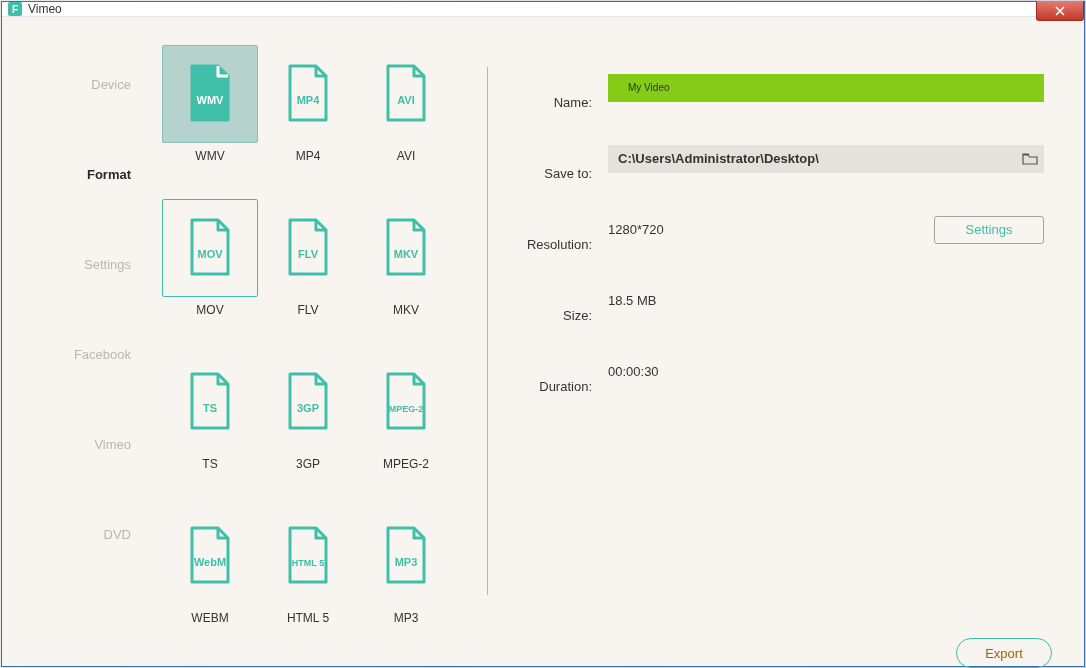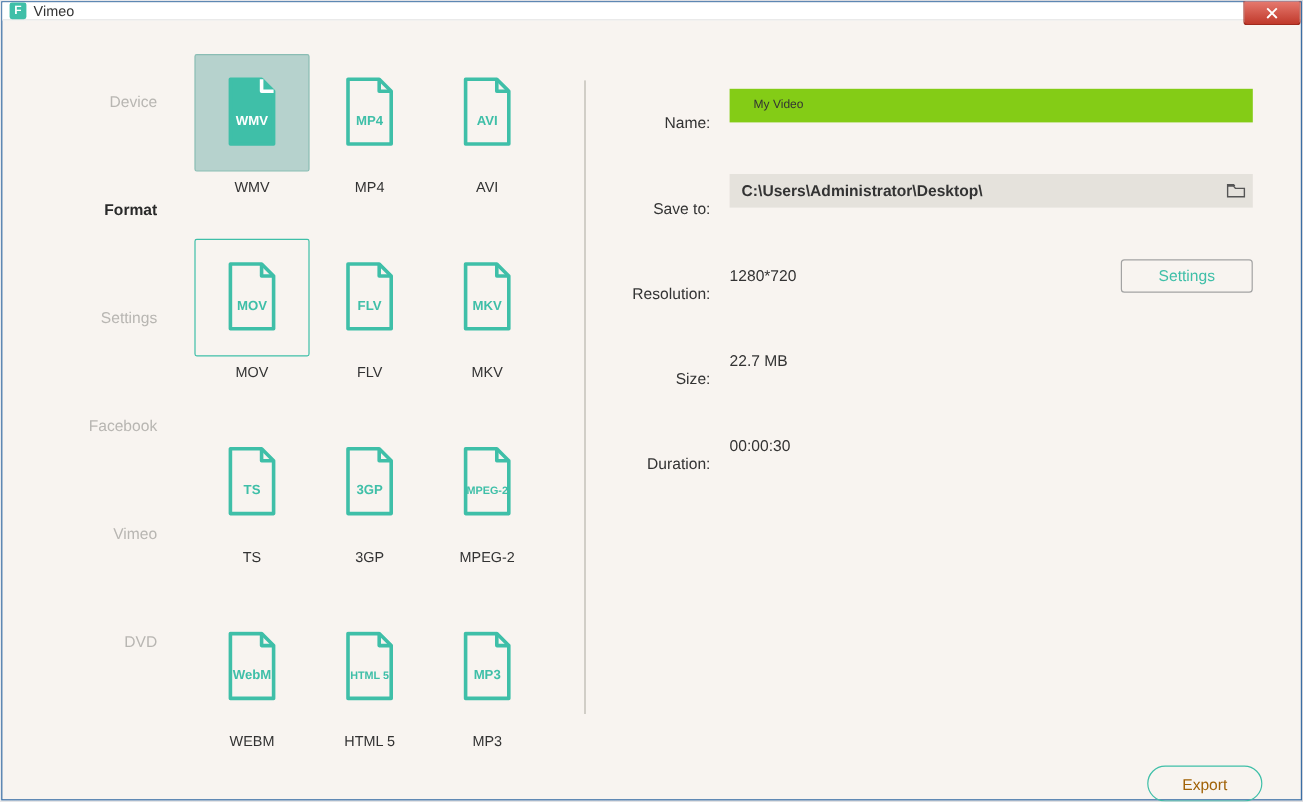--- a/index.html
+++ b/index.html
@@ -376,21 +376,21 @@
         </div>
 
         <div class="row">
           <div class="row-label">Resolution:</div>
           <div class="row-value">1280*720</div>
           <button class="settings-btn">Settings</button>
         </div>
 
         <div class="row">
           <div class="row-label">Size:</div>
-          <div class="row-value">22.7 MB</div>
+          <div class="row-value">18.5 MB</div>
         </div>
 
         <div class="row">
           <div class="row-label">Duration:</div>
           <div class="row-value">00:00:30</div>
         </div>
       </div>
 
     </div>
     <div class="footer">

